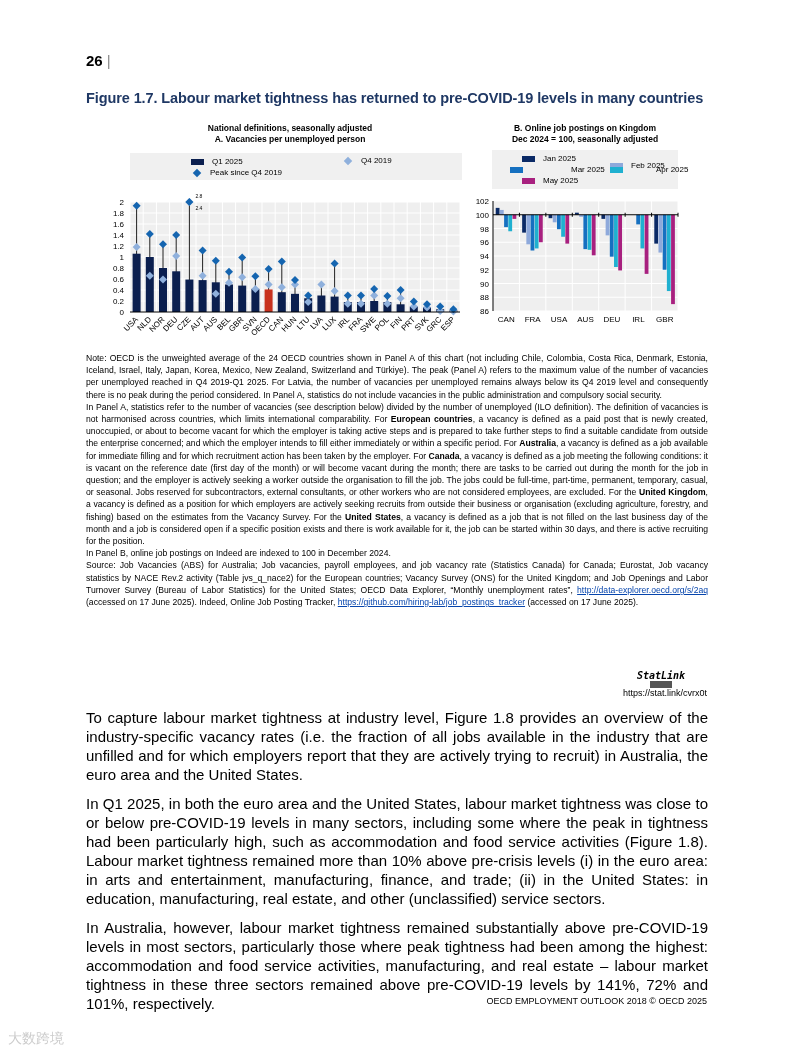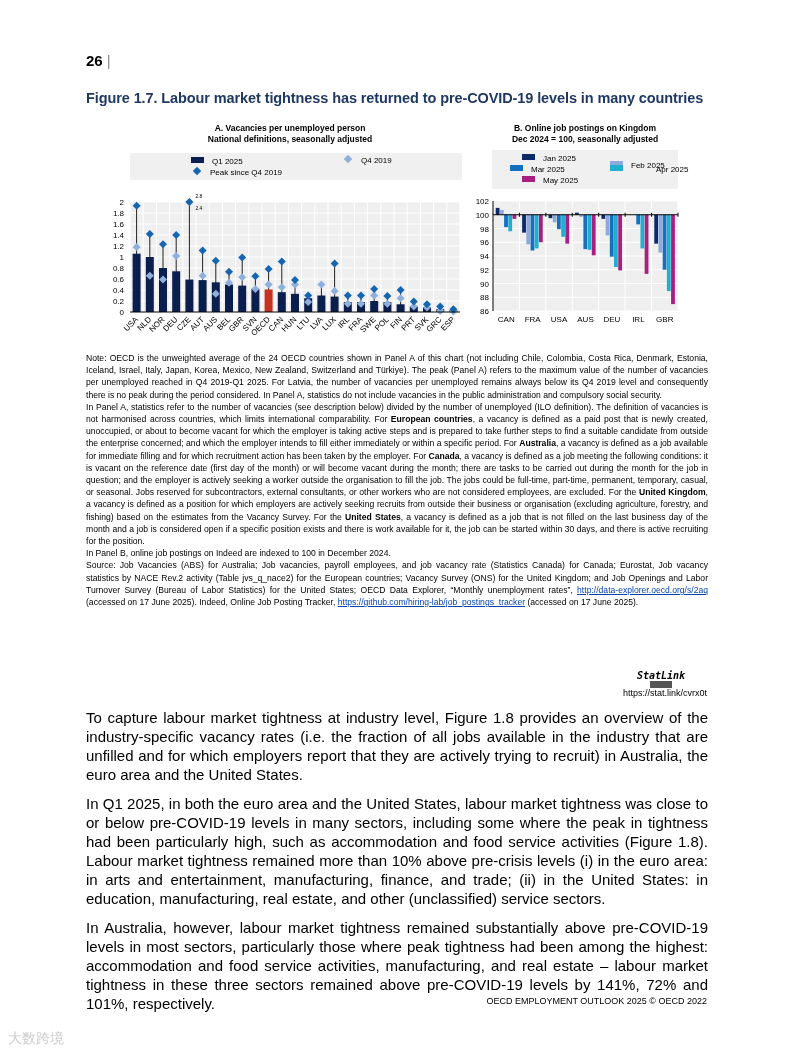--- a/index.html
+++ b/index.html
@@ -4,21 +4,21 @@
 <style>
   html, body { margin: 0; padding: 0; background: #ffffff; }
   body { width: 793px; height: 1057px; position: relative; overflow: hidden;
          font-family: "Liberation Sans", sans-serif; color: #000; }
   .page-num { position: absolute; left: 86px; top: 52px; font-size: 15px; font-weight: bold; }
   .page-num .bar { font-weight: normal; color: #888; margin-left: 4px; }
   .fig-title { position: absolute; left: 86px; top: 90px; font-size: 14.5px; font-weight: bold;
                color: #1f3864; letter-spacing: -0.1px; text-align: right; }
   .panel-title { position: absolute; text-align: center; font-size: 8.5px; font-weight: bold; line-height: 11px; }
   .legend { position: absolute; background: #f0f0f0; font-size: 8px; }
-  .leg-item { position: absolute; display: flex; align-items: flex-start; white-space: nowrap; }
+  .leg-item { position: absolute; display: flex; align-items: center; white-space: nowrap; }
   .sw { display: inline-block; width: 13px; height: 6px; margin-right: 8px; }
   .dia { display: inline-block; width: 6px; height: 6px; transform: rotate(45deg); margin-right: 10px; margin-left: 3px; }
   svg text { font-family: "Liberation Sans", sans-serif; }
   .notes { position: absolute; left: 86px; top: 352px; width: 622px; font-size: 8.6px; line-height: 12.2px;
            text-align: justify; }
   .notes p { margin: 0; }
   .notes a { color: #0645ad; text-decoration: underline; }
   .statlink { position: absolute; right: 86px; top: 670px; font-size: 9px; display: flex; align-items: center; flex-direction: column; }
   .statlink .sl { font-family: "DejaVu Sans Mono", monospace; font-style: italic; font-weight: bold; font-size: 10px; margin-right: 8px; }
   .statlink .slicon { display: inline-block; width: 22px; height: 7px; background: #555; margin-right: 8px; }
@@ -30,22 +30,22 @@
 </head>
 <body>
 
 <div class="page-num">
   <span>26</span><span class="bar">|</span>
 </div>
 
 <div class="fig-title">Figure 1.7. Labour market tightness has returned to pre-COVID-19 levels in many countries</div>
 
 <div class="panel-title" style="left:120px; top:123px; width:340px;">
+  <div>National definitions, seasonally adjusted</div>
   <div>A. Vacancies per unemployed person</div>
-  <div>National definitions, seasonally adjusted</div>
 </div>
 <div class="legend" style="left:130px; top:153px; width:332px; height:27px;">
   <div class="leg-item" style="left:61px; top:4px;">
     <span class="sw" style="background:#0b1f4f"></span>
       <span>Q1 2025</span>
   </div>
   <div class="leg-item" style="left:61px; top:15px;">
     <span class="dia" style="background:#1565b0"></span>
       <span>Peak since Q4 2019</span>
   </div>
@@ -239,21 +239,21 @@
 </div>
 <div class="legend" id="legendB" style="left:492px; top:150px; width:186px; height:39px;">
     <div class="leg-item" style="left: 30px; top: 4px;">
       <span class="sw" style="background: rgb(11, 42, 102);"></span>
       <span>Jan 2025</span>
     </div>
     <div class="leg-item" style="left: 118px; top: 11px;">
       <span class="sw" style="background: rgb(142, 169, 219);"></span>
       <span>Feb 2025</span>
     </div>
-    <div class="leg-item" style="left: 18px; top: 15px;">
+    <div class="leg-item" style="left: 18px; top: 15px; gap: 40px;">
       <span class="sw" style="background: rgb(22, 112, 192);"></span>
       <span>Mar 2025</span>
     </div>
     <div class="leg-item" style="left: 118px; top: 15px; gap: 25px;">
       <span class="sw" style="background: rgb(31, 176, 208);"></span>
       <span>Apr 2025</span>
     </div>
     <div class="leg-item" style="left: 30px; top: 26px;">
       <span class="sw" style="background: rgb(168, 32, 127);"></span>
       <span>May 2025</span>
@@ -350,14 +350,14 @@
   <span class="slicon"></span>
   <span>https://stat.link/cvrx0t</span>
 </div>
 
 <div class="body-text">
   <p>To capture labour market tightness at industry level, Figure 1.8 provides an overview of the industry-specific vacancy rates (i.e. the fraction of all jobs available in the industry that are unfilled and for which employers report that they are actively trying to recruit) in Australia, the euro area and the United States.</p>
   <p>In Q1 2025, in both the euro area and the United States, labour market tightness was close to or below pre-COVID-19 levels in many sectors, including some where the peak in tightness had been particularly high, such as accommodation and food service activities (Figure 1.8). Labour market tightness remained more than 10% above pre-crisis levels (i) in the euro area: in arts and entertainment, manufacturing, finance, and trade; (ii) in the United States: in education, manufacturing, real estate, and other (unclassified) service sectors.</p>
   <p>In Australia, however, labour market tightness remained substantially above pre-COVID-19 levels in most sectors, particularly those where peak tightness had been among the highest: accommodation and food service activities, manufacturing, and real estate – labour market tightness in these three sectors remained above pre-COVID-19 levels by 141%, 72% and 101%, respectively.</p>
 </div>
 
-<div class="footer">OECD EMPLOYMENT OUTLOOK 2025 © OECD 2022</div>
+<div class="footer">OECD EMPLOYMENT OUTLOOK 2018 © OECD 2025</div>
 <div class="watermark">大数跨境</div>
 
 </body></html>

